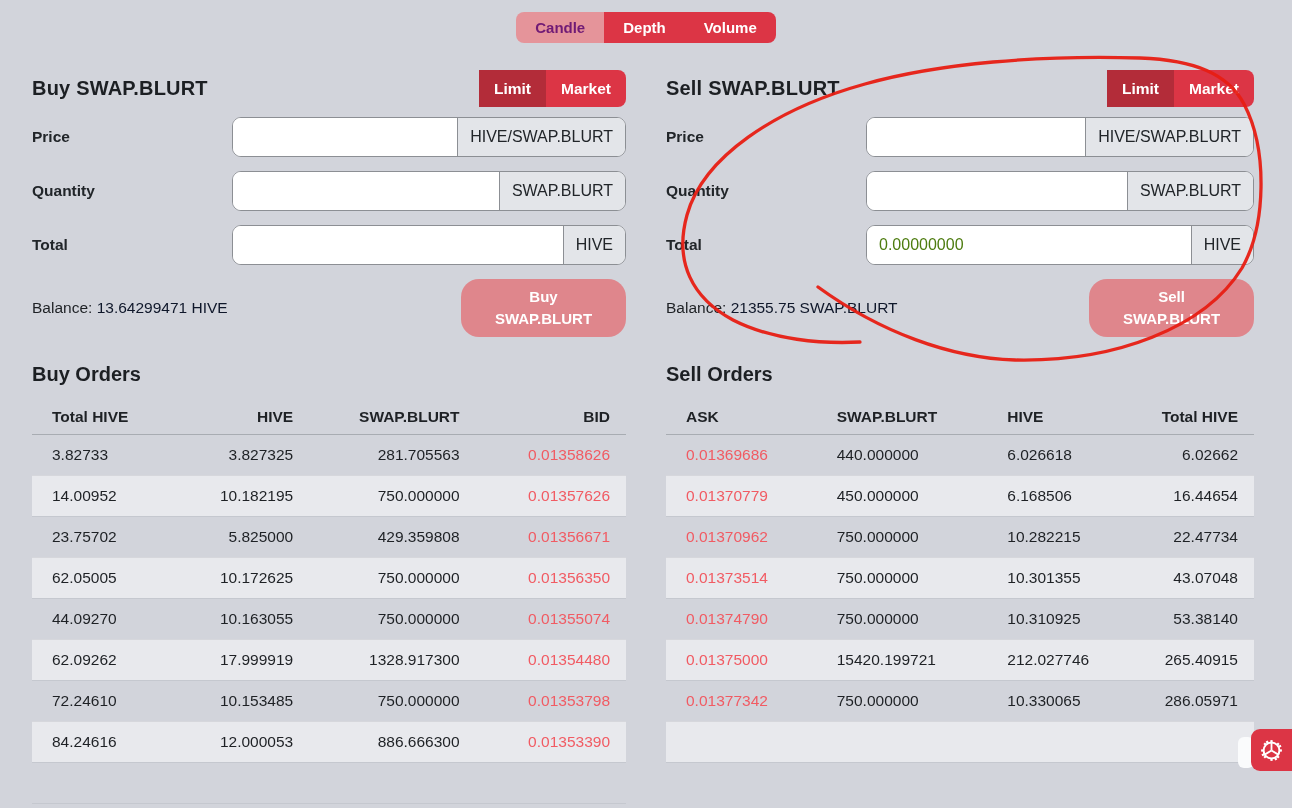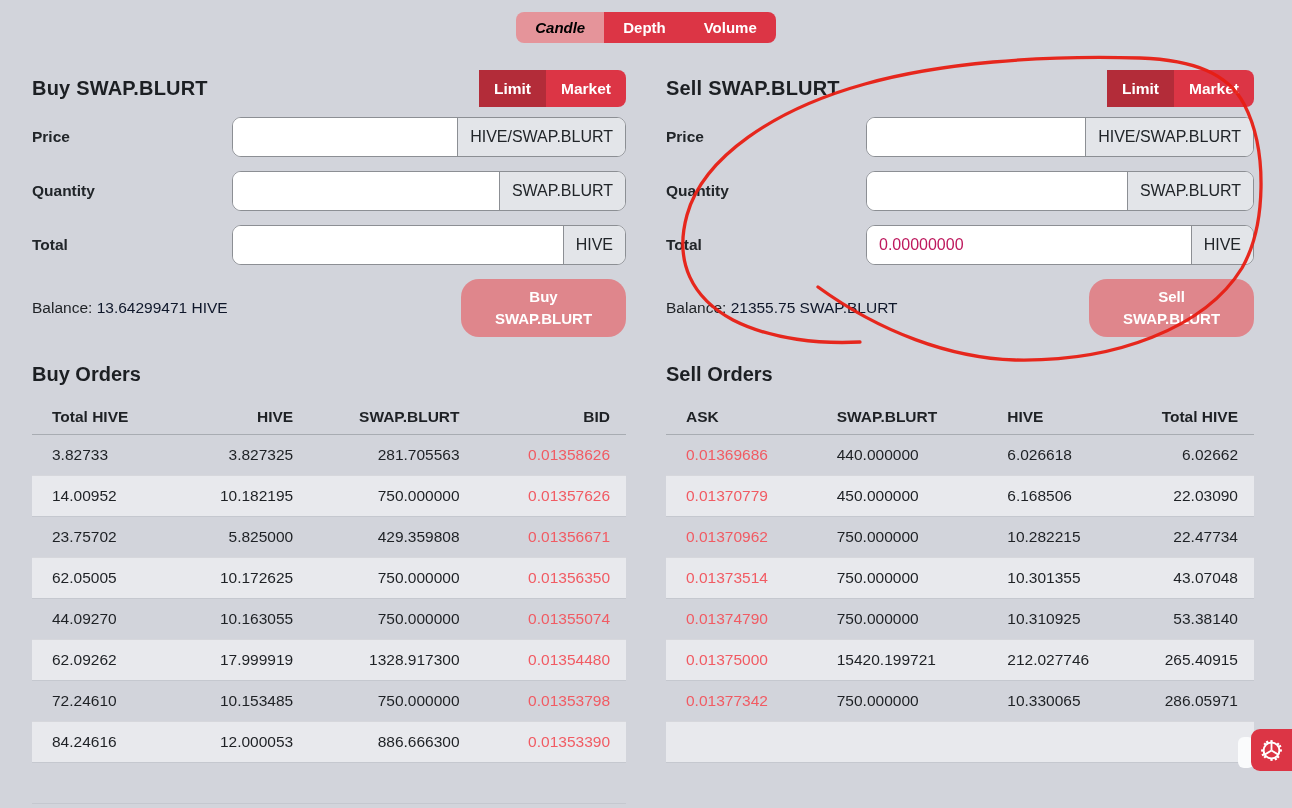--- a/index.html
+++ b/index.html
@@ -12,21 +12,21 @@
   }
 
   
   .topbar { display:flex; justify-content:center; padding-top:12px; }
   .chart-tabs { display:flex; border-radius:8px; overflow:hidden; }
   .chart-tab {
     border:none; cursor:pointer; height:31px; padding:0 19px;
     background:#dc3545; color:#ffffff; font-weight:bold; font-size:15px;
     font-family:"Liberation Sans", sans-serif;
   }
-  .chart-tab.muted { background:#e5949a; color:#000000;font-style:italic; }
+  .chart-tab.muted { background:#e5949a; color:#701a75; }
 
   
   .main-grid {
     display:grid; grid-template-columns:594px 588px; column-gap:40px;
     padding:27px 0 0 32px;
   }
 
   .panel-head { display:flex; justify-content:space-between; align-items:center; height:37px; margin-bottom:10px; }
   .panel-title { font-size:20px; font-weight:bold; color:#1c1f23; letter-spacing:.2px; }
 
@@ -39,21 +39,21 @@
   .seg-btn.active { background:#b32c39; }
 
   .field-row { display:flex; align-items:center; margin-bottom:14px; }
   .field-label { width:200px; font-size:15.5px; font-weight:bold; color:#212529; }
   .input-group {
     flex:1; display:flex; height:40px;
     border:1px solid #8c8f94; border-radius:9px; overflow:hidden; background:#fff;
   }
   .input-group input {
     flex:1; border:none; outline:none; min-width:0;
-    padding:0 12px; font-size:16px; color:#be185d; background:#fff;
+    padding:0 12px; font-size:16px; color:#4d7c0f; background:#fff;
     font-family:"Liberation Sans", sans-serif;
   }
   .input-addon {
     display:flex; align-items:center; padding:0 12px;
     background:#e3e5e9; border-left:1px solid #8c8f94;
     font-size:16px; color:#212529; white-space:nowrap;
   }
 
   .balance-row { display:flex; justify-content:space-between; align-items:center; margin-top:14px; height:58px; }
   .balance-text { font-size:15.5px; color:#1e2125; }
@@ -298,21 +298,21 @@
           <tr>
             <td>0.01369686</td>
             <td>440.000000</td>
             <td>6.026618</td>
             <td>6.02662</td>
           </tr>
           <tr>
             <td>0.01370779</td>
             <td>450.000000</td>
             <td>6.168506</td>
-            <td>22.03090</td>
+            <td>16.44654</td>
           </tr>
           <tr>
             <td>0.01370962</td>
             <td>750.000000</td>
             <td>10.282215</td>
             <td>22.47734</td>
           </tr>
           <tr>
             <td>0.01373514</td>
             <td>750.000000</td>

